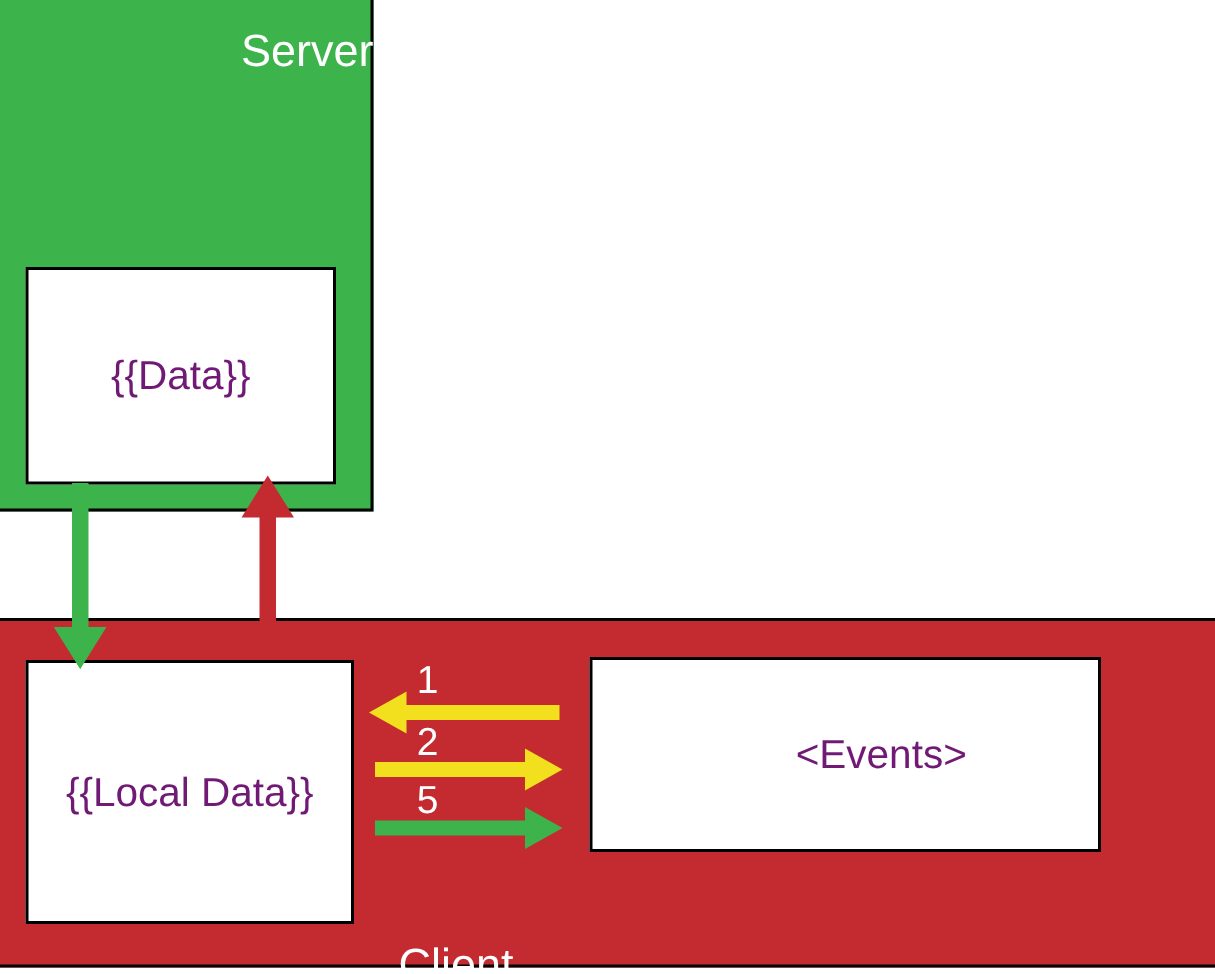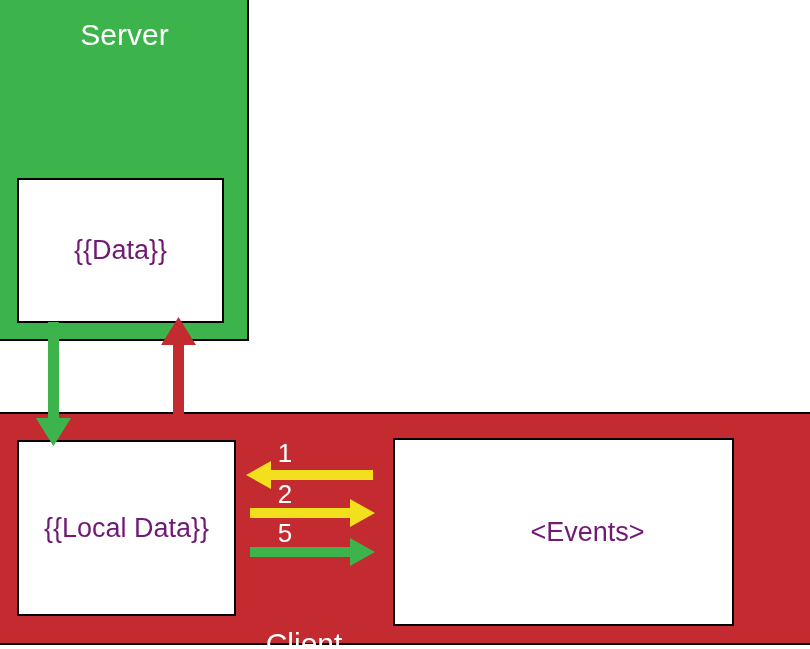--- a/index.html
+++ b/index.html
@@ -43,21 +43,21 @@
     position: absolute;
     color: #ffffff;
     font-size: 30px;
     line-height: 1;
     white-space: nowrap;
   }
   #server-label {
     left: 0;
     top: 20px;
     width: 249px;
-    text-align: center;
+    text-align: right;
   }
   #client-label {
     left: 249px;
     top: 609px;
     width: 110px;
     text-align: center;
     margin-top: 20px;
   }
 
   
@@ -82,21 +82,21 @@
   #local-data-node {
     left: 17px;
     top: 440px;
     width: 219px;
     height: 176px;
   }
   #events-node {
     left: 393px;
     top: 438px;
     width: 341px;
-    height: 188px;
+    height: 130px;
     padding-left: 48px;
   }
 
   
   #arrow-layer {
     position: absolute;
     left: 0;
     top: 0;
     width: 810px;
     height: 649px;

